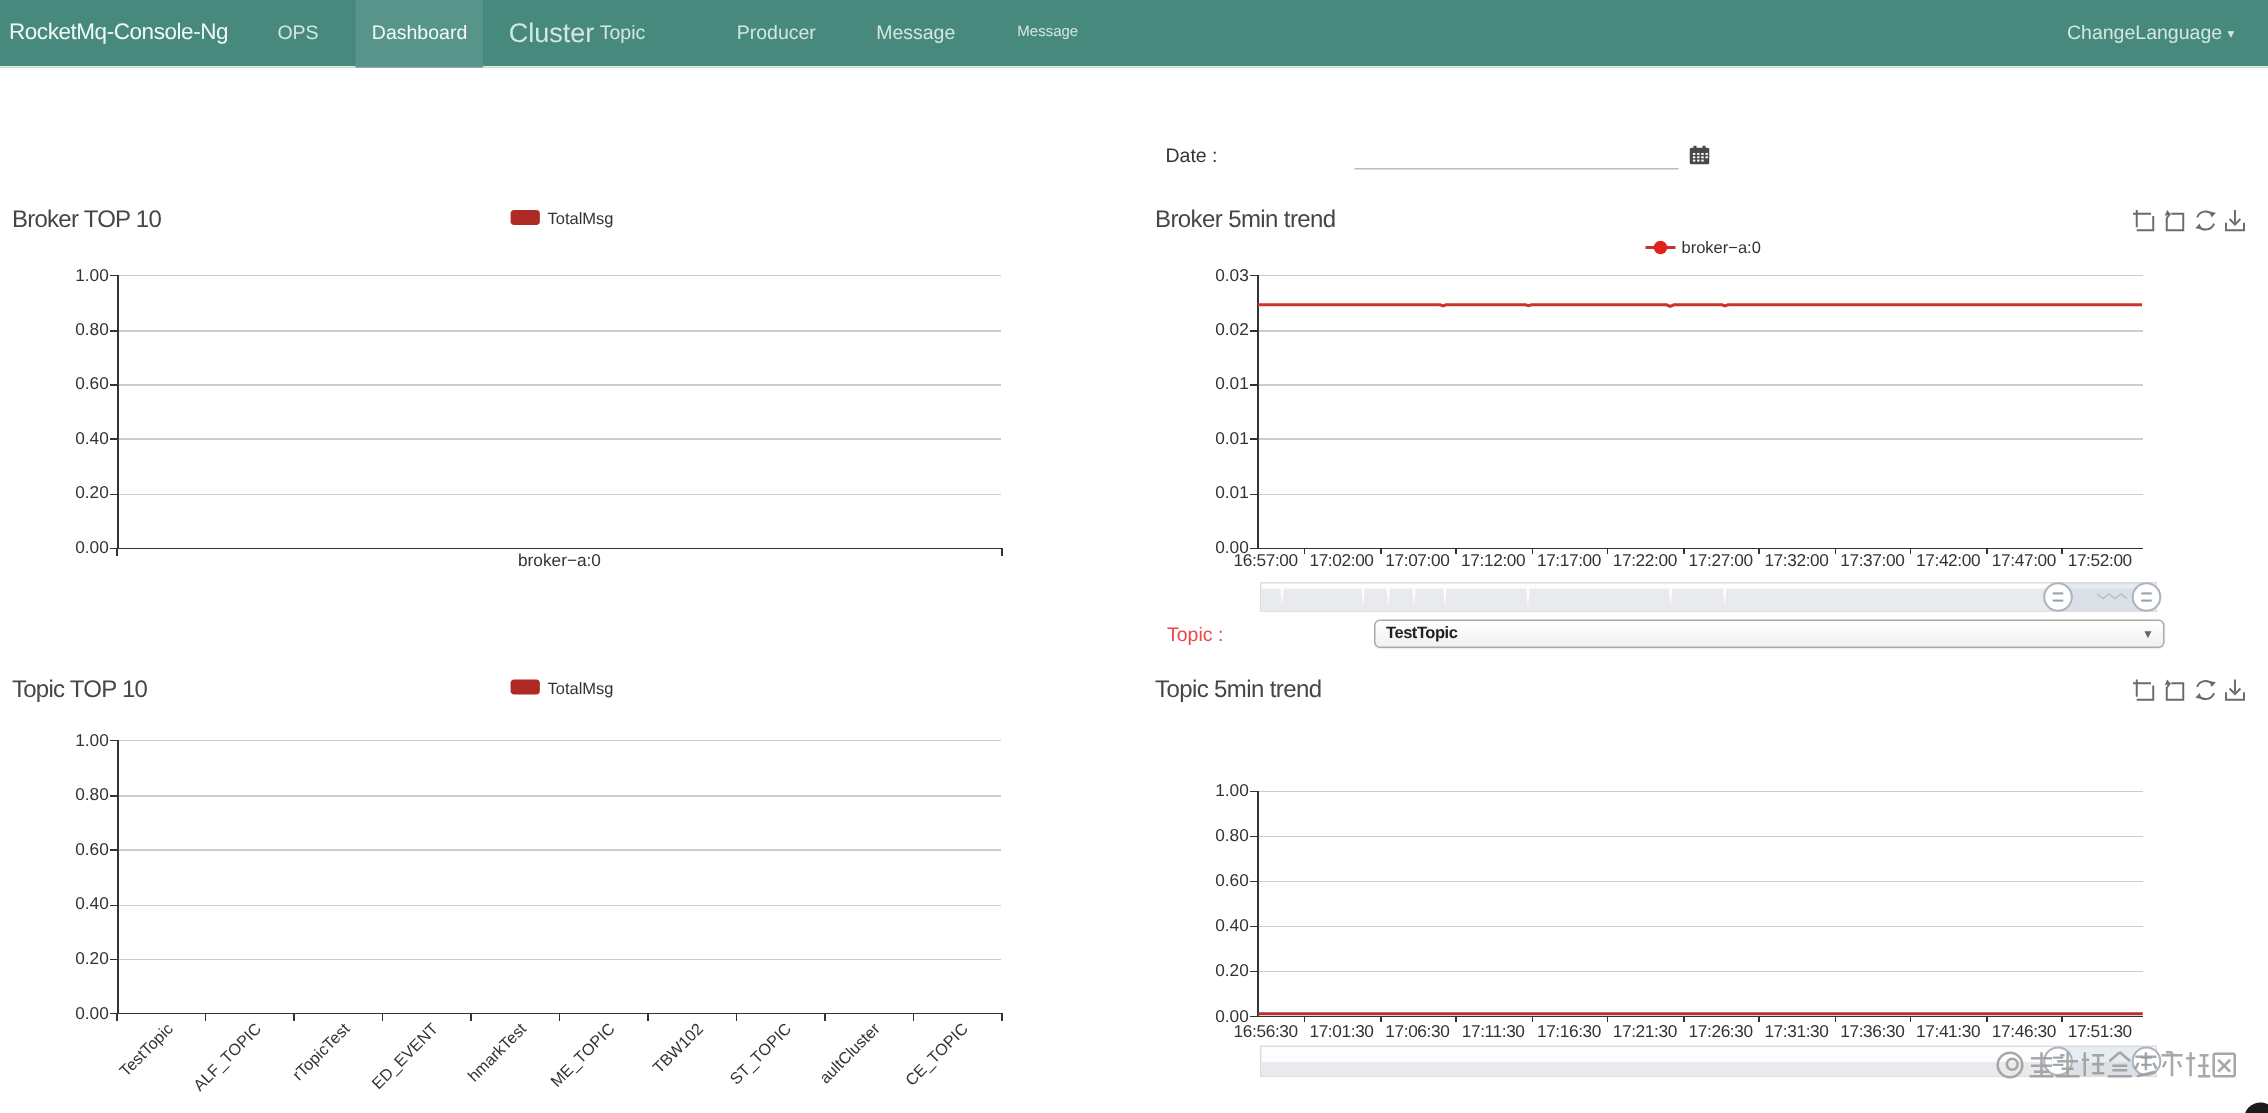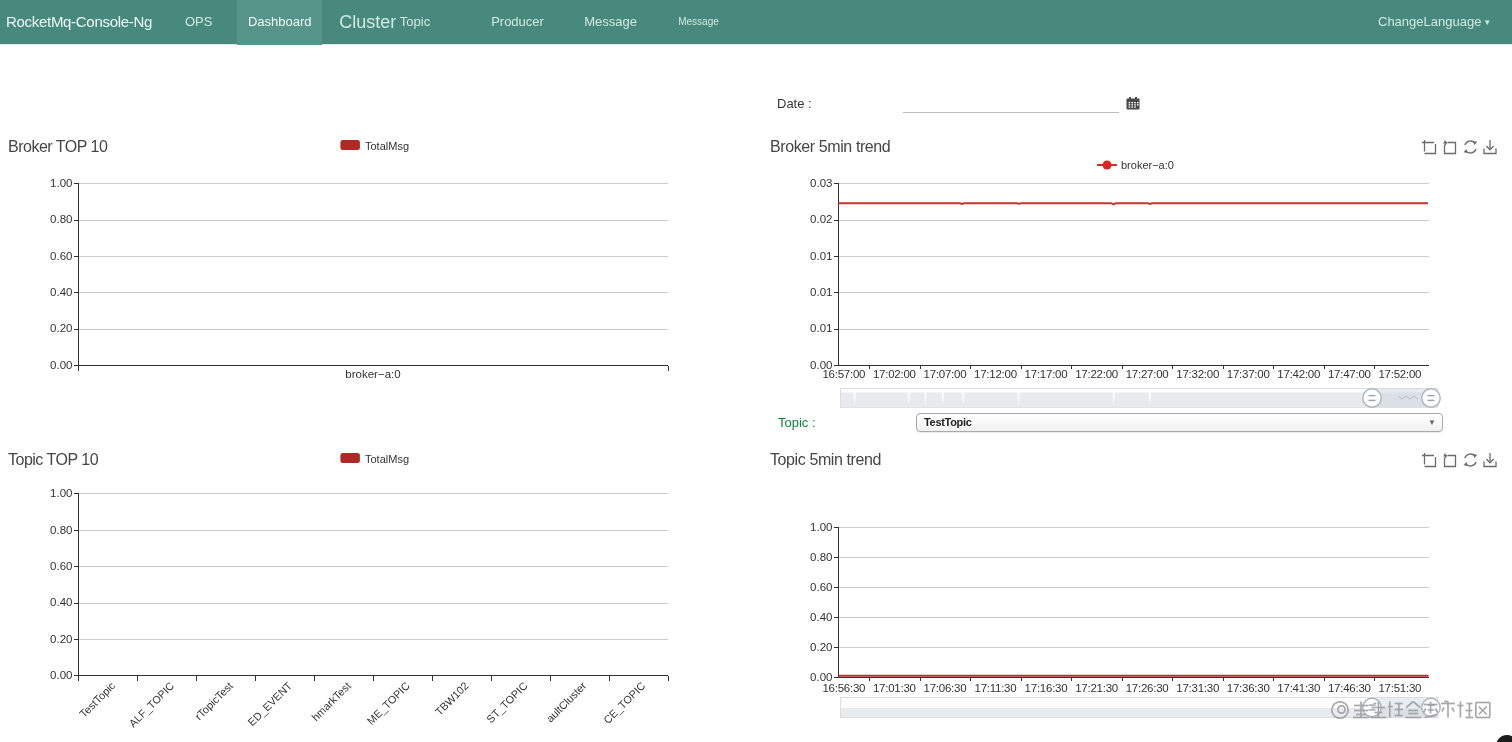--- a/index.html
+++ b/index.html
@@ -36,21 +36,21 @@
 <rect x="2.6" y="7.2" width="1.6" height="1.3"></rect>
         <rect x="5.4" y="7.2" width="1.6" height="1.3"></rect>
         <rect x="8.2" y="7.2" width="1.6" height="1.3"></rect>
         <rect x="11" y="7.2" width="1.6" height="1.3"></rect>
 <rect x="2.6" y="9.4" width="1.6" height="1.3"></rect>
         <rect x="5.4" y="9.4" width="1.6" height="1.3"></rect>
         <rect x="8.2" y="9.4" width="1.6" height="1.3"></rect>
       </g>
 </svg>
 
-<div style="position:absolute;left:778px;top:414.5px;font-size:13px;color:#15803d">Topic :</div>
+<div style="position:absolute;left:778px;top:414.5px;font-size:13px;color:#ef4444">Topic :</div>
 <div style="position:absolute;left:916px;top:412.5px;width:527px;height:19px;border:1px solid #a9a9a9;border-radius:4px;background:linear-gradient(#ffffff,#f1f1f2);box-shadow:0 0.5px 1px rgba(0,0,0,0.08)">
   <div style="position:absolute;left:7px;top:2px;font-size:11px;letter-spacing:-0.3px;font-weight:bold;color:#222">TestTopic</div>
   <div style="position:absolute;right:6px;top:4px;font-size:8px;color:#666">▼</div>
 </div>
 <svg width="1512" height="742" viewBox="0 0 1512 742" style="position:absolute;left:0;top:0">
 <text x="8" y="151.5" font-size="16" fill="#464646" text-anchor="start" font-weight="normal" letter-spacing="-0.5">Broker TOP 10</text>
 <rect x="340.4" y="140" width="19.5" height="10" rx="2.5" fill="#b02a25"></rect>
 <text x="365" y="149.5" font-size="11" fill="#333333" text-anchor="start" font-weight="normal">TotalMsg</text>
 <line x1="78.5" y1="183.5" x2="667.5" y2="183.5" stroke="#cccccc" stroke-width="1" shape-rendering="crispEdges"></line>
 <line x1="78.5" y1="220.5" x2="667.5" y2="220.5" stroke="#cccccc" stroke-width="1" shape-rendering="crispEdges"></line>

